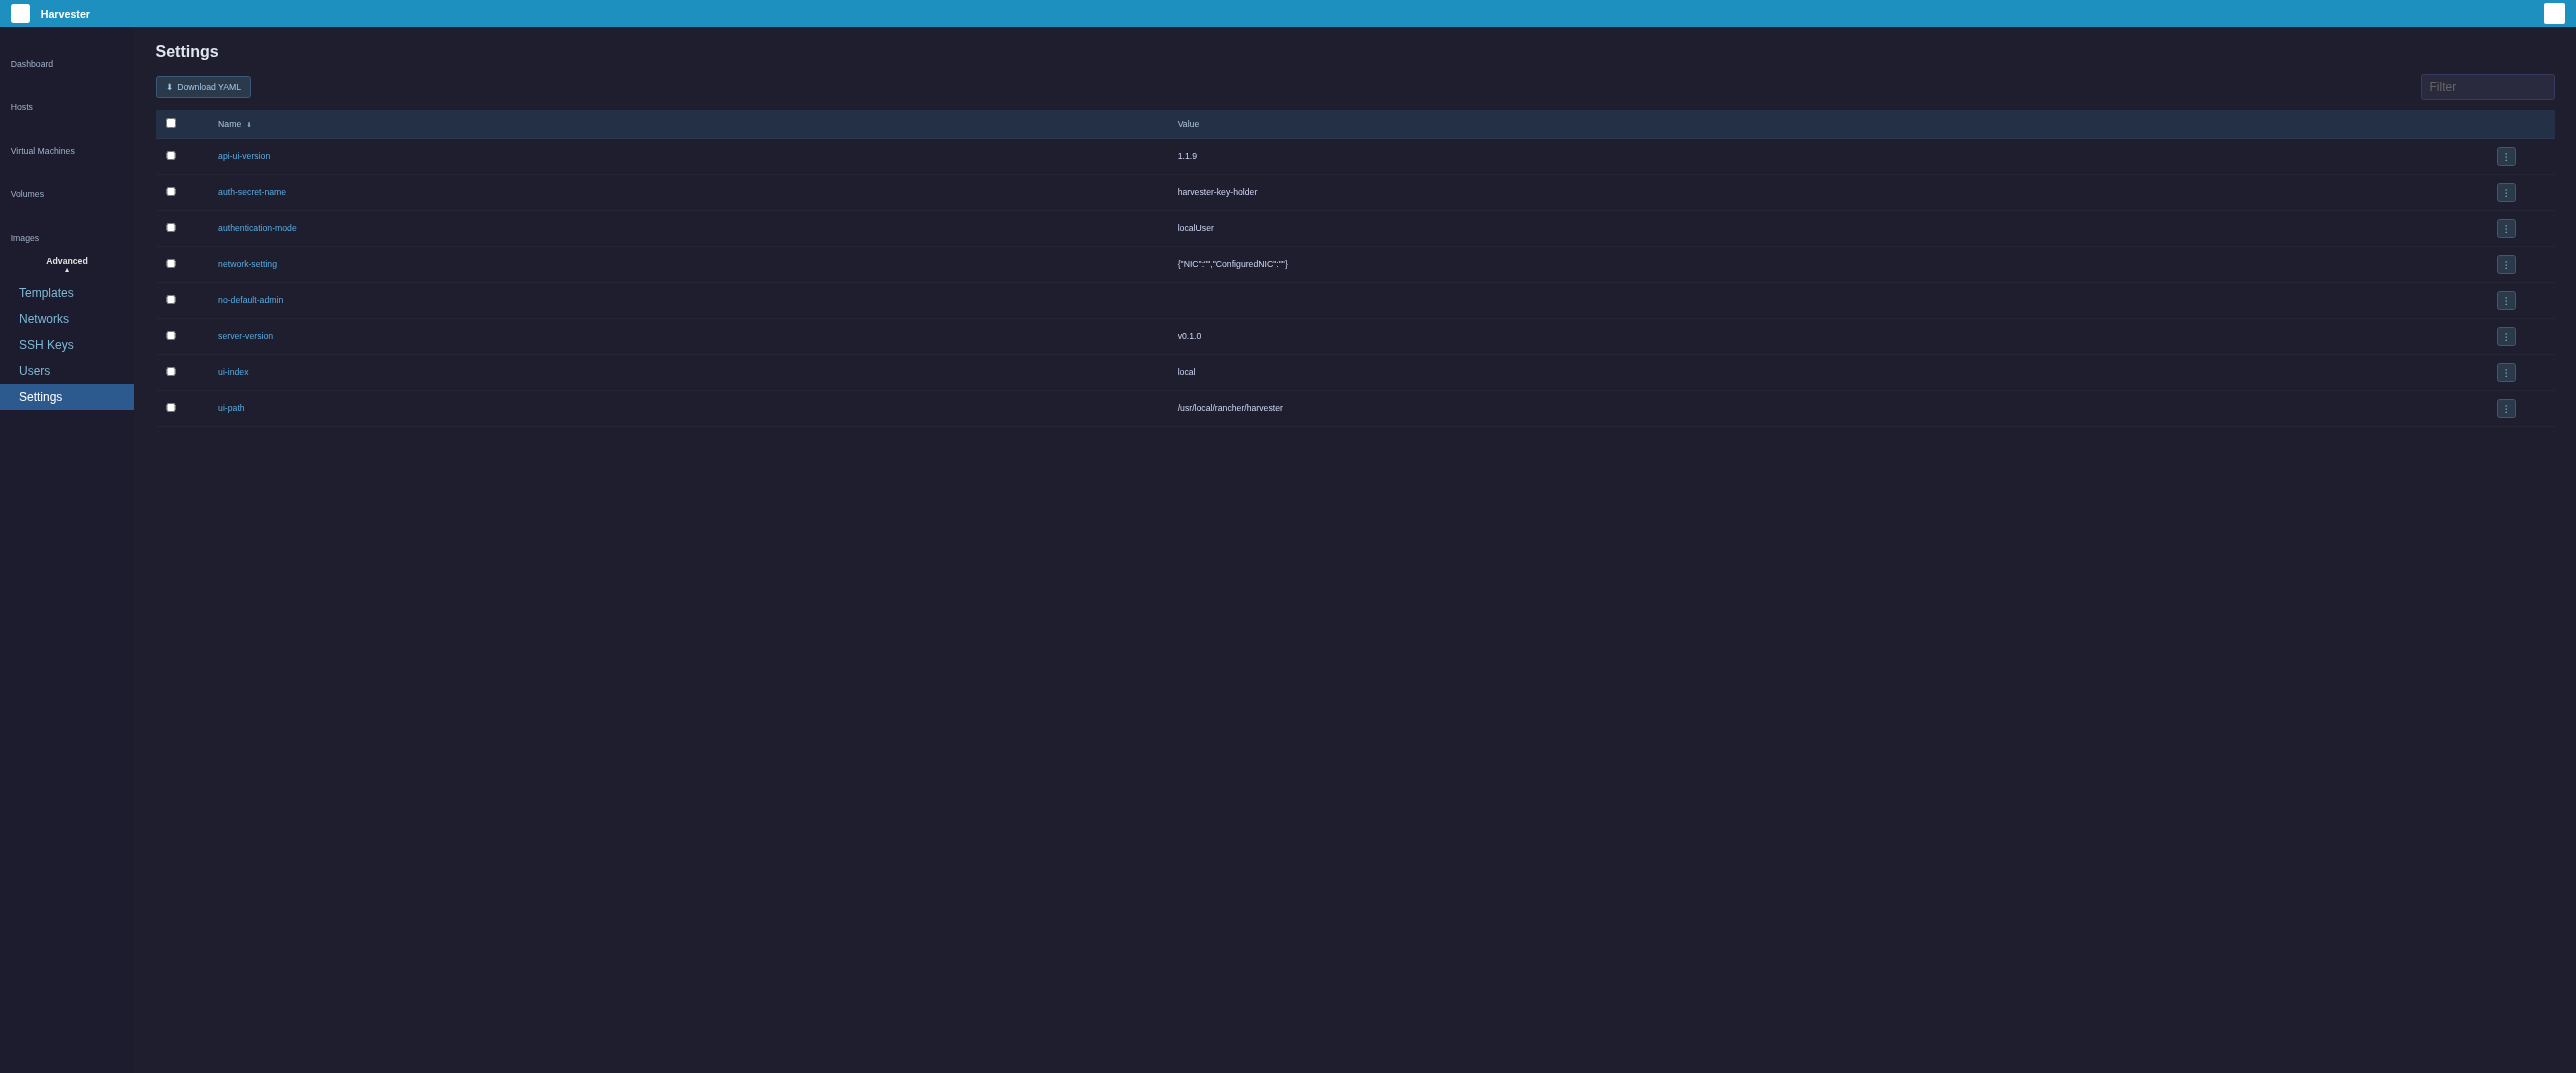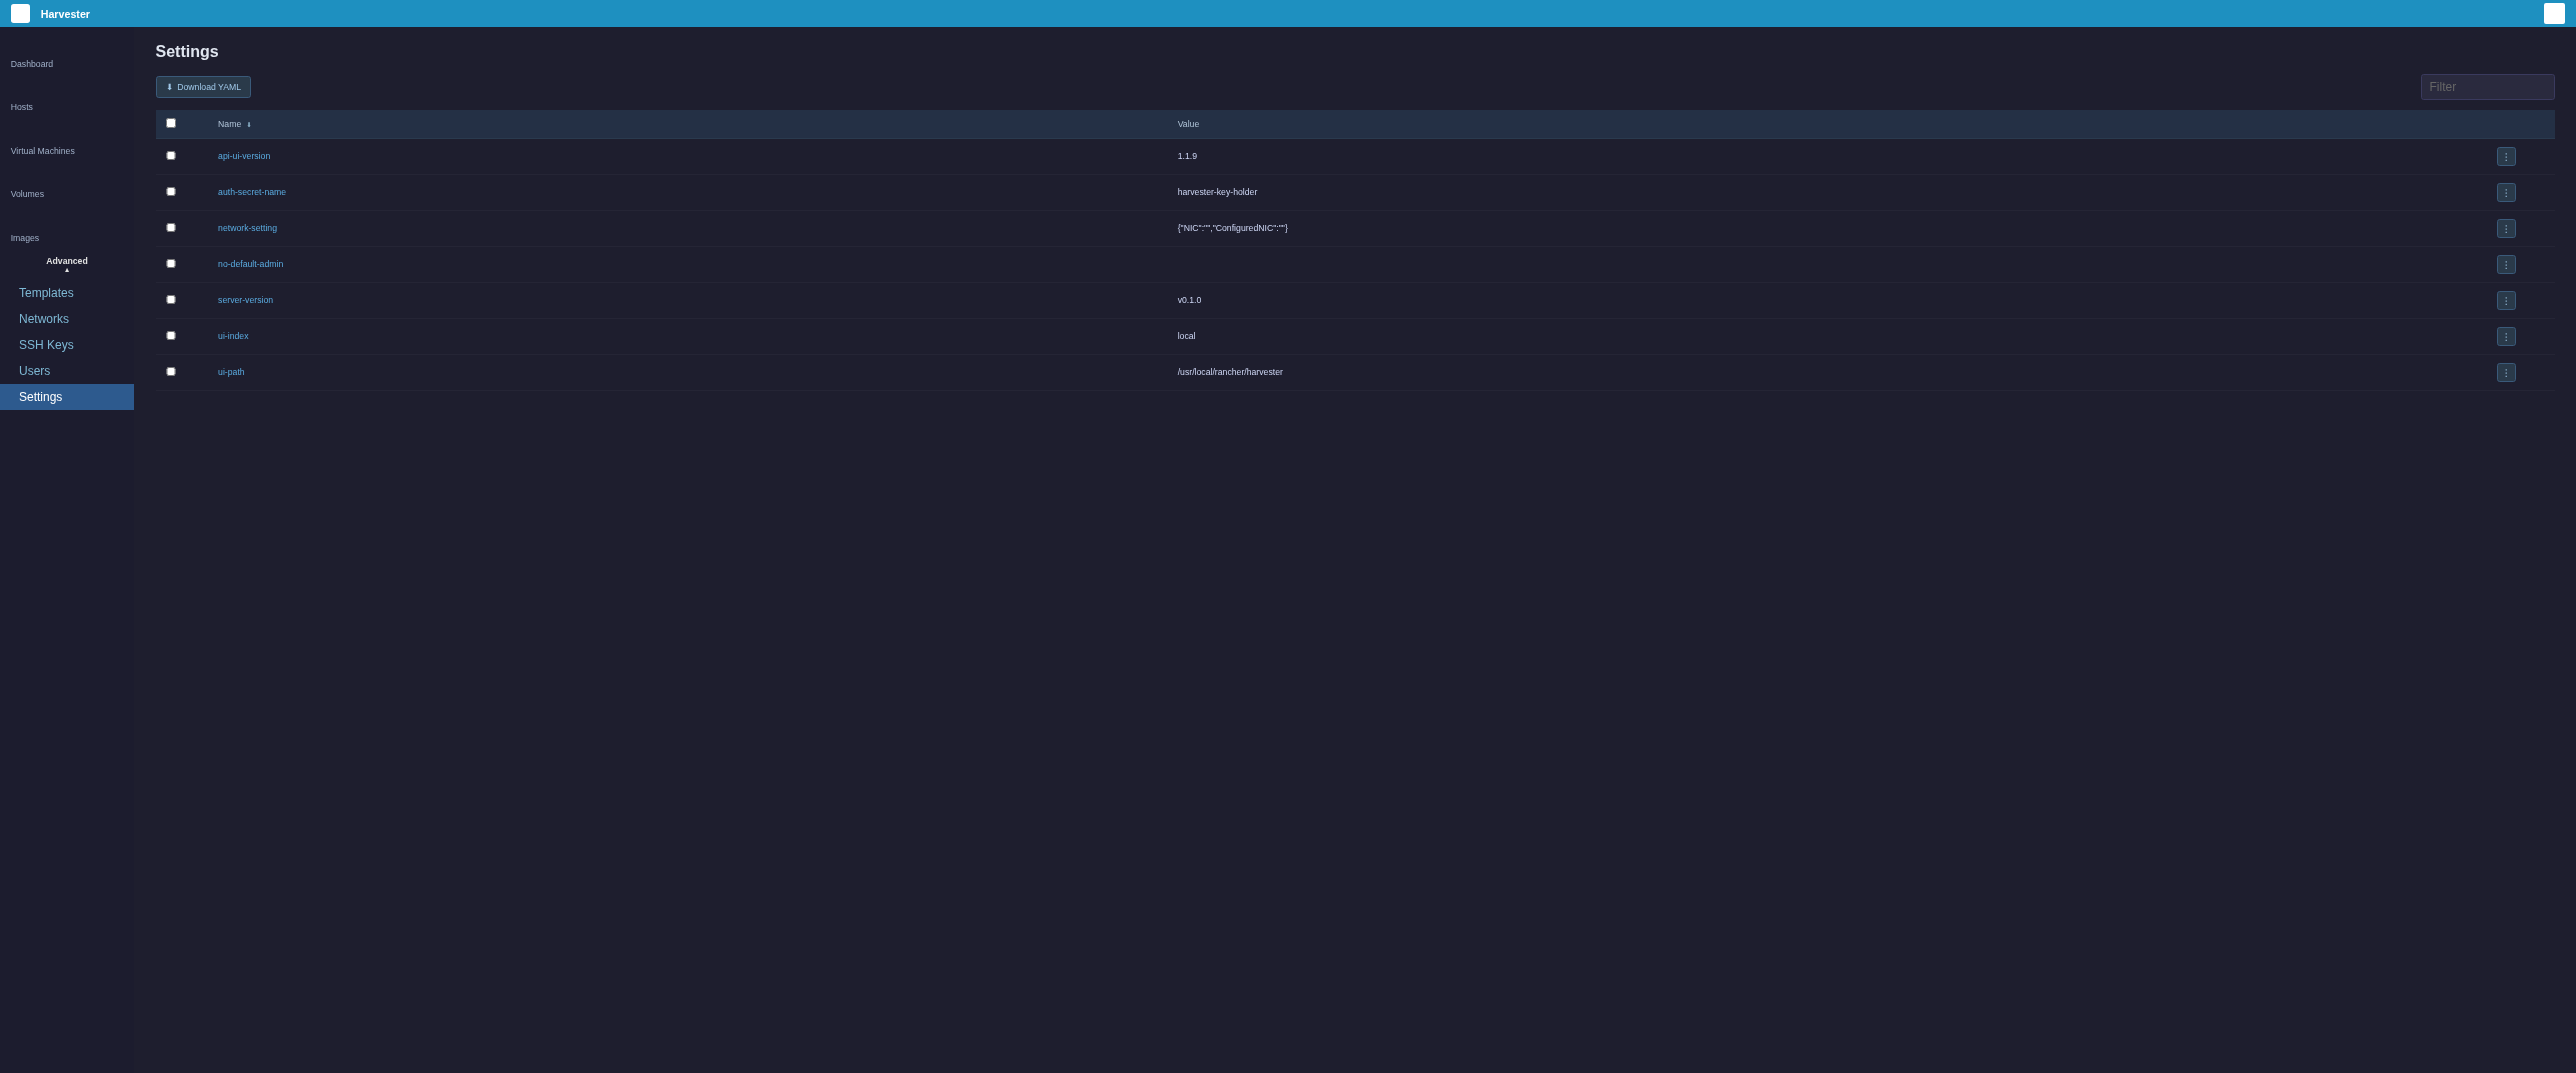--- a/index.html
+++ b/index.html
@@ -349,20 +349,32 @@
       <td class="setting-value">harvester-key-holder</td>
       <td class="action-cell">
         <button class="action-btn">⋮</button>
       </td>
     </tr>
           <tr>
       <td class="checkbox-col">
         <input type="checkbox" class="checkbox" style="">
       </td>
       <td>
+        <a class="setting-name-link">authentication-mode</a>
+      </td>
+      <td class="setting-value">localUser</td>
+      <td class="action-cell">
+        <button class="action-btn">⋮</button>
+      </td>
+    </tr>
+          <tr>
+      <td class="checkbox-col">
+        <input type="checkbox" class="checkbox" style="">
+      </td>
+      <td>
         <a class="setting-name-link">network-setting</a>
       </td>
       <td class="setting-value">{"NIC":"","ConfiguredNIC":""}</td>
       <td class="action-cell">
         <button class="action-btn">⋮</button>
       </td>
     </tr>
           <tr>
       <td class="checkbox-col">
         <input type="checkbox" class="checkbox" style="">

